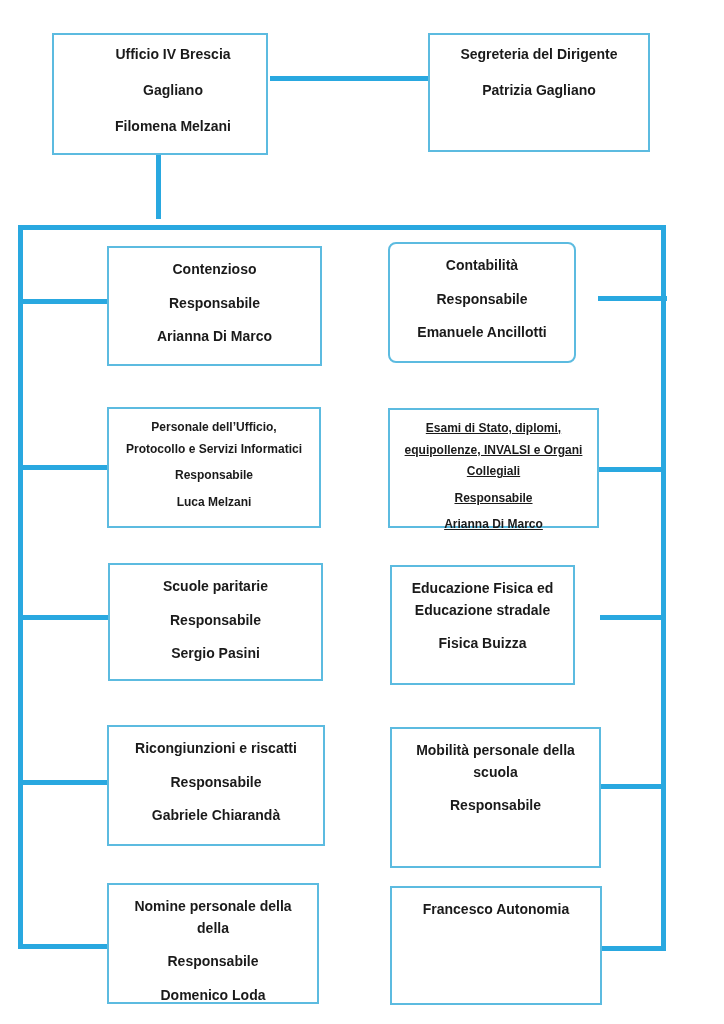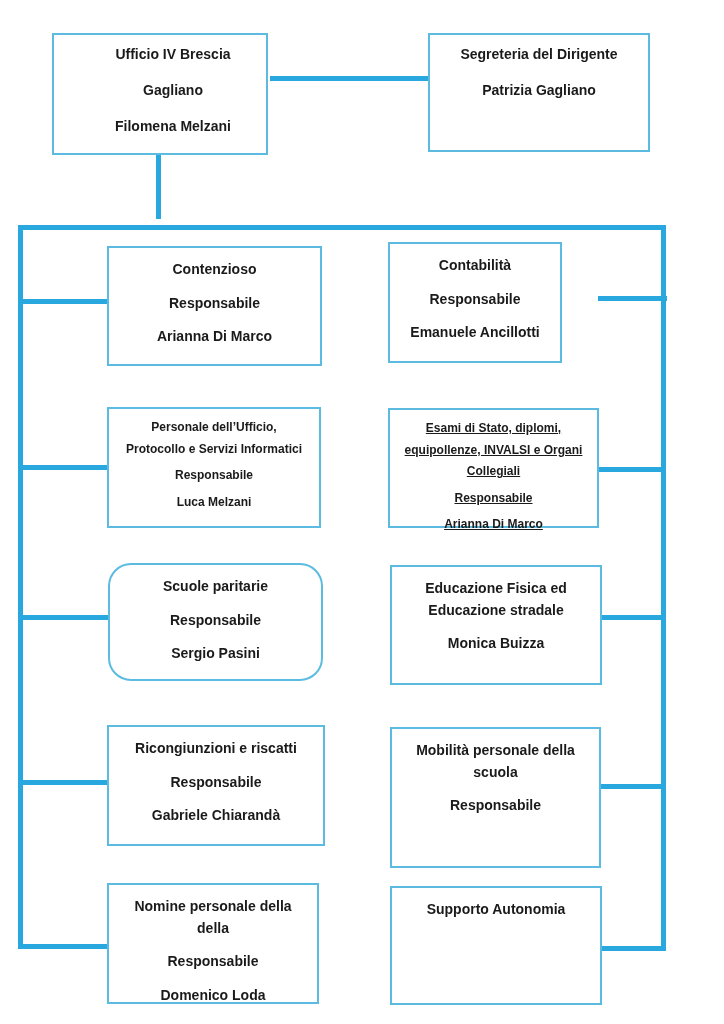--- a/index.html
+++ b/index.html
@@ -96,57 +96,57 @@
     <p>Responsabile</p>
     <p>Arianna Di Marco</p>
   </div>
 
   <div class="box small" style="left:107px; top:407px; width:214px; height:121px;">
     <p>Personale dell’Ufficio, Protocollo e Servizi Informatici</p>
     <p>Responsabile</p>
     <p>Luca Melzani</p>
   </div>
 
-  <div class="box" style="left:108px; top:563px; width:215px; height:118px;border-radius:23px;">
+  <div class="box" style="left:108px; top:563px; width:215px; height:118px;">
     <p>Scuole paritarie</p>
     <p>Responsabile</p>
     <p>Sergio Pasini</p>
   </div>
 
   <div class="box" style="left:107px; top:725px; width:218px; height:121px;">
     <p>Ricongiunzioni e riscatti</p>
     <p>Responsabile</p>
     <p>Gabriele Chiarandà</p>
   </div>
 
   <div class="box" style="left:107px; top:883px; width:212px; height:121px;">
     <p>Nomine personale della della</p>
     <p>Responsabile</p>
     <p>Domenico Loda</p>
   </div>
 
-  <div class="box" style="left:388px; top:242px; width:174px; height:121px;">
+  <div class="box" style="left:388px; top:242px; width:188px; height:121px;border-radius:8px;">
     <p>Contabilità</p>
     <p>Responsabile</p>
     <p>Emanuele Ancillotti</p>
   </div>
 
   <div class="box small" style="left:388px; top:408px; width:211px; height:120px;text-decoration:underline;">
     <p>Esami di Stato, diplomi, equipollenze, INVALSI e Organi Collegiali</p>
     <p>Responsabile</p>
     <p>Arianna Di Marco</p>
   </div>
 
-  <div class="box" style="left:390px; top:565px; width:212px; height:120px;text-align:center;">
+  <div class="box" style="left:390px; top:565px; width:185px; height:120px;text-align:center;">
     <p>Educazione Fisica ed Educazione stradale</p>
-    <p>Monica Buizza</p>
+    <p>Fisica Buizza</p>
   </div>
 
   <div class="box" style="left:390px; top:727px; width:211px; height:141px;">
     <p>Mobilità personale della scuola</p>
     <p>Responsabile</p>
   </div>
 
   <div class="box" style="left:390px; top:886px; width:212px; height:119px;">
-    <p>Supporto Autonomia</p>
+    <p>Francesco Autonomia</p>
   </div>
 
 </div>
 
 </body></html>

